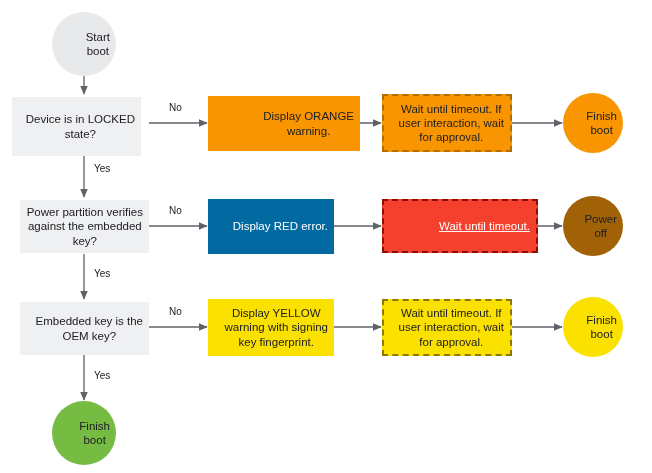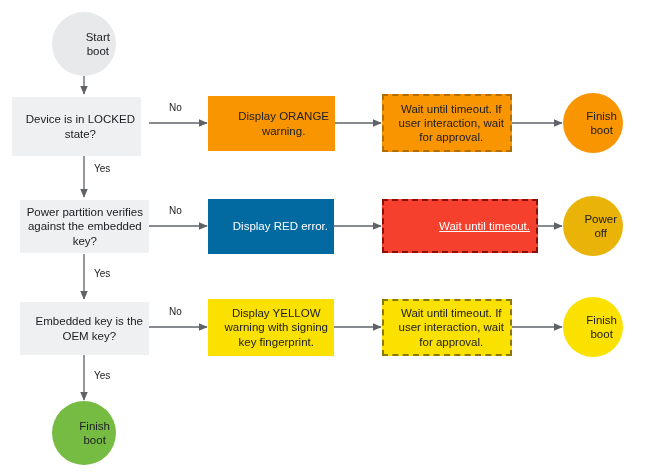--- a/index.html
+++ b/index.html
@@ -90,21 +90,21 @@
   <div class="node circle" style="left:52px; top:12px; width:64px; height:64px; background:#e8e9ea;">
     <span class="txt">Start
 boot</span>
   </div>
 
   <div class="node decision" style="left:12px; top:97px; width:129px; height:59px;">
     <span class="txt">Device is in LOCKED
 state?</span>
   </div>
 
-  <div class="node solid-proc" style="left:208px; top:96px; width:127px; height:55px; background:#f99500;">
+  <div class="node solid-proc" style="left:208px; top:96px; width:152px; height:55px; background:#f99500;">
     <span class="txt">Display ORANGE
 warning.</span>
   </div>
 
   <div class="node dashed-proc" style="left:382px; top:94px; width:130px; height:58px; background:#f99500; border-color:#b06d00;">
     <span class="txt">Wait until timeout. If
 user interaction, wait
 for approval.</span>
   </div>
 
@@ -120,21 +120,21 @@
   </div>
 
   <div class="node solid-proc" style="left:208px; top:199px; width:126px; height:55px; background:#0369a1; color:#ffffff;">
     <span class="txt">Display RED error.</span>
   </div>
 
   <div class="node dashed-proc" style="left:382px; top:199px; width:156px; height:54px; background:#f4402d; border-color:#8c0f07; color:#ffffff;text-decoration:underline;">
     <span class="txt">Wait until timeout.</span>
   </div>
 
-  <div class="node circle" style="left:563px; top:196px; width:60px; height:60px; background:#eab308;">
+  <div class="node circle" style="left:563px; top:196px; width:60px; height:60px; background:#a16207;">
     <span class="txt">Power
 off</span>
   </div>
 
   <div class="node decision" style="left:20px; top:302px; width:129px; height:53px;">
     <span class="txt">Embedded key is the
 OEM key?</span>
   </div>
 
   <div class="node solid-proc" style="left:208px; top:299px; width:126px; height:57px; background:#fbe100;">

